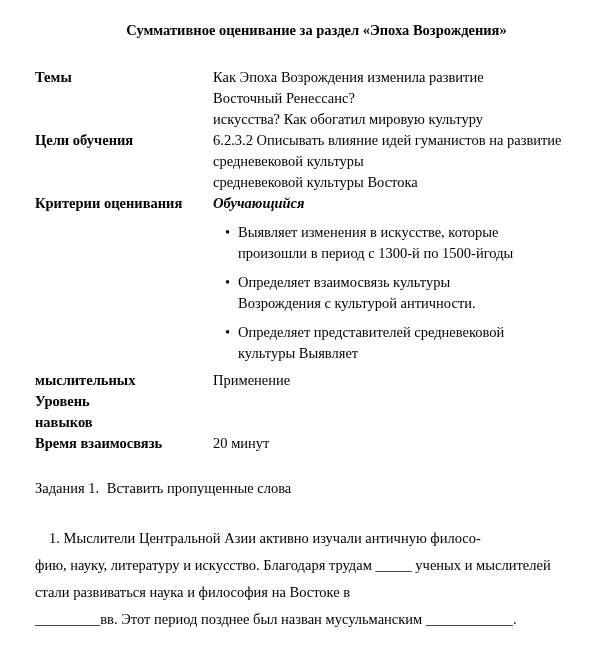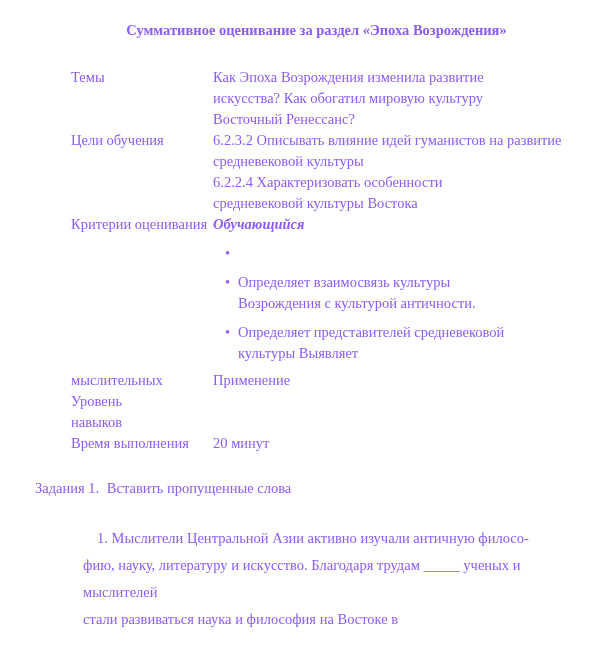--- a/index.html
+++ b/index.html
@@ -7,38 +7,37 @@
     padding: 0;
     background: #ffffff;
   }
   .page {
     position: relative;
     width: 612px;
     height: 667px;
     box-sizing: border-box;
     padding: 20px 14px 0 35px;
     background: #ffffff;
-    color: #8b5cf6;
+    color: #000000;
     font-family: "Liberation Serif", "DejaVu Serif", serif;
     font-size: 14.5px;
     line-height: 21px;
     overflow: hidden;
   }
   .doc-title {
     text-align: center;
     font-weight: bold;
     margin-bottom: 26px;
   }
   .info-row {
     display: grid;
     grid-template-columns: 178px 1fr;
   }
   .cell-label {
-    font-weight: normal;
-    margin-left: 36px;
+    font-weight: bold;
   }
   .italic {
     font-style: italic;
     font-weight: bold;
   }
   .bullets {
     padding-left: 12px;
   }
   .bullet {
     display: flex;
@@ -59,62 +58,64 @@
   }
   .task-heading .bold {
     font-weight: normal;
   }
   .task-heading .rest {
     margin-left: 4px;
   }
   .task-paragraph {
     margin-top: 26px;
     line-height: 27px;
-    margin-left: 48px;
   }
   .task-paragraph .p-line.indent {
     text-indent: 14px;
   }
 </style>
 </head>
 <body>
 
 <div class="page">
 
   <div class="doc-title">Суммативное оценивание за раздел «Эпоха Возрождения»</div>
 
   <div class="info-table">
 
     <div class="info-row">
       <div class="cell-label">Темы</div>
       <div class="cell-content">
         <div class="line">Как Эпоха Возрождения изменила развитие</div>
+        <div class="line">Восточный Ренессанс?</div>
         <div class="line">искусства? Как обогатил мировую культуру</div>
-        <div class="line">Восточный Ренессанс?</div>
       </div>
     </div>
 
     <div class="info-row">
       <div class="cell-label">Цели обучения</div>
       <div class="cell-content">
         <div class="line">6.2.3.2 Описывать влияние идей гуманистов на развитие</div>
         <div class="line">средневековой культуры</div>
-        <div class="line">6.2.2.4 Характеризовать особенности</div>
         <div class="line">средневековой культуры Востока</div>
       </div>
     </div>
 
     <div class="info-row">
       <div class="cell-label">Критерии оценивания</div>
       <div class="cell-content criteria-content">
         <div class="line italic">Обучающийся</div>
         <div class="bullets">
 
           <div class="bullet">
             <span class="bullet-marker">•</span>
+            <div class="bullet-text">
+              <div class="line">Выявляет изменения в искусстве, которые</div>
+              <div class="line">произошли в период с 1300-й по 1500-йгоды</div>
+            </div>
           </div>
 
           <div class="bullet">
             <span class="bullet-marker">•</span>
             <div class="bullet-text">
               <div class="line">Определяет взаимосвязь культуры</div>
               <div class="line">Возрождения с культурой античности.</div>
             </div>
           </div>
 
@@ -135,30 +136,31 @@
         <div class="line">мыслительных</div>
         <div class="line">Уровень</div>
         <div class="line">навыков</div>
       </div>
       <div class="cell-content">
         <div class="line">Применение</div>
       </div>
     </div>
 
     <div class="info-row">
-      <div class="cell-label">Время выполнения</div>
+      <div class="cell-label">Время взаимосвязь</div>
       <div class="cell-content">20 минут</div>
     </div>
 
   </div>
 
   <div class="task-heading">
     <span class="bold">Задания 1.</span>
     <span class="rest">Вставить пропущенные слова</span>
   </div>
 
   <div class="task-paragraph">
     <div class="p-line indent">1. Мыслители Центральной Азии активно изучали античную филосо-</div>
     <div class="p-line">фию, науку, литературу и искусство. Благодаря трудам _____ ученых и мыслителей</div>
     <div class="p-line">стали развиваться наука и философия на Востоке в</div>
+    <div class="p-line">_________вв. Этот период позднее был назван мусульманским ____________.</div>
   </div>
 
 </div>
 
 </body></html>

